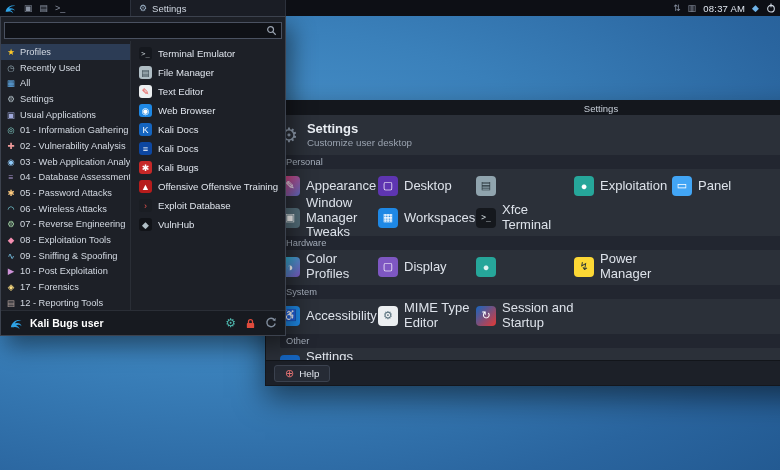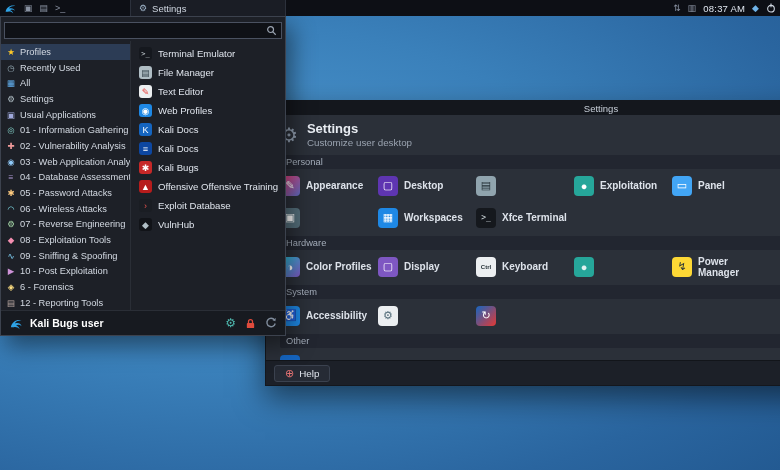--- a/index.html
+++ b/index.html
@@ -57,21 +57,21 @@
   .hdr-gear{font-size:20px;color:#93a0b2;line-height:22px;}
   .win-title{font-size:13px;font-weight:bold;color:#e8ecf2;line-height:1.15;}
   .win-sub{font-size:9.8px;color:#9aa3b0;}
   .sections{padding:0 14px;}
   .section-label{font-size:9.3px;color:#a7b0bd;background:#222630;border-radius:2px;
     padding:2px 6px;margin:3px 0 2px;}
   .tile-grid{display:grid;grid-template-columns:repeat(5,98px);row-gap:4px;margin:3px 0 4px;}
   .tile{display:flex;align-items:center;gap:6px;height:28px;cursor:default;}
   .tile-icon{width:20px;height:20px;border-radius:4px;flex:none;display:flex;
     align-items:center;justify-content:center;font-size:11px;}
-  .tile-label{font-size:10px;line-height:1.12;color:#dde2ea;font-weight:bold;}
+  .tile-label{font-size:13px;line-height:1.12;color:#dde2ea;}
   .helpbar{position:absolute;left:0;right:0;bottom:0;height:24px;background:#1c2028;
     border-top:1px solid #12151a;display:flex;align-items:center;padding:0 8px;}
   .help-btn{display:flex;align-items:center;gap:5px;background:#262b35;border:1px solid #3b424f;
     border-radius:3px;padding:2px 10px;font-size:9.8px;color:#dfe4ec;cursor:default;}
   .help-ic{color:#e57373;font-size:11px;line-height:11px;}
 </style>
 </head>
 <body>
 
 <div class="desktop"></div>
@@ -172,21 +172,21 @@
         <div class="cat-row">
     <span class="cat-icon" style="color: rgb(129, 212, 250);">∿</span>
     <span>09 - Sniffing &amp; Spoofing</span>
   </div>
         <div class="cat-row">
     <span class="cat-icon" style="color: rgb(206, 147, 216);">▶</span>
     <span>10 - Post Exploitation</span>
   </div>
         <div class="cat-row">
     <span class="cat-icon" style="color: rgb(255, 224, 130);">◈</span>
-    <span>6 - Forensics</span>
+    <span>17 - Forensics</span>
   </div>
         <div class="cat-row">
     <span class="cat-icon" style="color: rgb(188, 170, 164);">▤</span>
     <span>12 - Reporting Tools</span>
   </div>
       </div>
     <div class="item-col">
         <div class="item-row">
     <span class="item-icon" style="background: rgb(21, 24, 30); color: rgb(207, 216, 220); font-family: &quot;DejaVu Sans Mono&quot;, monospace; font-size: 7px;">&gt;_</span>
     <span>Terminal Emulator</span>
@@ -194,21 +194,21 @@
         <div class="item-row">
     <span class="item-icon" style="background: rgb(176, 190, 197); color: rgb(55, 71, 79);">▤</span>
     <span>File Manager</span>
   </div>
         <div class="item-row">
     <span class="item-icon" style="background: rgb(236, 239, 241); color: rgb(229, 57, 53);">✎</span>
     <span>Text Editor</span>
   </div>
         <div class="item-row">
     <span class="item-icon" style="background: rgb(30, 136, 229); color: rgb(255, 255, 255);">◉</span>
-    <span>Web Profiles</span>
+    <span>Web Browser</span>
   </div>
         <div class="item-row">
     <span class="item-icon" style="background: rgb(21, 101, 192); color: rgb(255, 255, 255);">K</span>
     <span>Kali Docs</span>
   </div>
         <div class="item-row">
     <span class="item-icon" style="background: rgb(13, 71, 161); color: rgb(255, 255, 255);">≡</span>
     <span>Kali Docs</span>
   </div>
         <div class="item-row">
@@ -283,20 +283,21 @@
           <div class="tile">
     <span class="tile-icon" style="background: rgb(38, 166, 154); color: rgb(255, 255, 255);">●</span>
     <span class="tile-label">Exploitation</span>
   </div>
           <div class="tile">
     <span class="tile-icon" style="background: rgb(66, 165, 245); color: rgb(255, 255, 255);">▭</span>
     <span class="tile-label">Panel</span>
   </div>
           <div class="tile">
     <span class="tile-icon" style="background: rgb(84, 110, 122); color: rgb(255, 255, 255);">▣</span>
+    <span class="tile-label">Window Manager Tweaks</span>
   </div>
           <div class="tile">
     <span class="tile-icon" style="background: rgb(30, 136, 229); color: rgb(255, 255, 255);">▦</span>
     <span class="tile-label">Workspaces</span>
   </div>
           <div class="tile">
     <span class="tile-icon" style="background: rgb(21, 24, 29); color: rgb(207, 216, 220); font-size: 8px; font-family: &quot;DejaVu Sans Mono&quot;, monospace;">&gt;_</span>
     <span class="tile-label">Xfce Terminal</span>
   </div>
         </div>
@@ -306,44 +307,42 @@
     <div class="tile-grid">
           <div class="tile">
     <span class="tile-icon" style="background: linear-gradient(135deg, rgb(38, 198, 218), rgb(126, 87, 194)); color: rgb(255, 255, 255);">◑</span>
     <span class="tile-label">Color Profiles</span>
   </div>
           <div class="tile">
     <span class="tile-icon" style="background: rgb(126, 87, 194); color: rgb(255, 255, 255);">▢</span>
     <span class="tile-label">Display</span>
   </div>
           <div class="tile">
-    <span class="tile-icon" style="background: rgb(236, 239, 241); color: rgb(38, 50, 56); font-size: 6px; font-weight: bold;">Ctrl</span>
-    <span class="tile-label">Keyboard</span>
-  </div>
-          <div class="tile">
     <span class="tile-icon" style="background: rgb(38, 166, 154); color: rgb(224, 242, 241);">●</span>
   </div>
           <div class="tile">
     <span class="tile-icon" style="background: rgb(253, 216, 53); color: rgb(38, 50, 56);">↯</span>
     <span class="tile-label">Power Manager</span>
   </div>
         </div>
   </div>
       <div>
     <div class="section-label">System</div>
     <div class="tile-grid">
           <div class="tile">
     <span class="tile-icon" style="background: rgb(30, 136, 229); color: rgb(255, 255, 255);">♿</span>
     <span class="tile-label">Accessibility</span>
   </div>
           <div class="tile">
     <span class="tile-icon" style="background: rgb(236, 239, 241); color: rgb(84, 110, 122);">⚙</span>
+    <span class="tile-label">MIME Type Editor</span>
   </div>
           <div class="tile">
     <span class="tile-icon" style="background: linear-gradient(135deg, rgb(21, 101, 192), rgb(229, 57, 53)); color: rgb(255, 255, 255);">↻</span>
+    <span class="tile-label">Session and Startup</span>
   </div>
         </div>
   </div>
       <div>
     <div class="section-label">Other</div>
     <div class="tile-grid">
           <div class="tile">
     <span class="tile-icon" style="background: rgb(21, 101, 192); color: rgb(255, 255, 255);">≡</span>
     <span class="tile-label">Settings Editor</span>
   </div>

